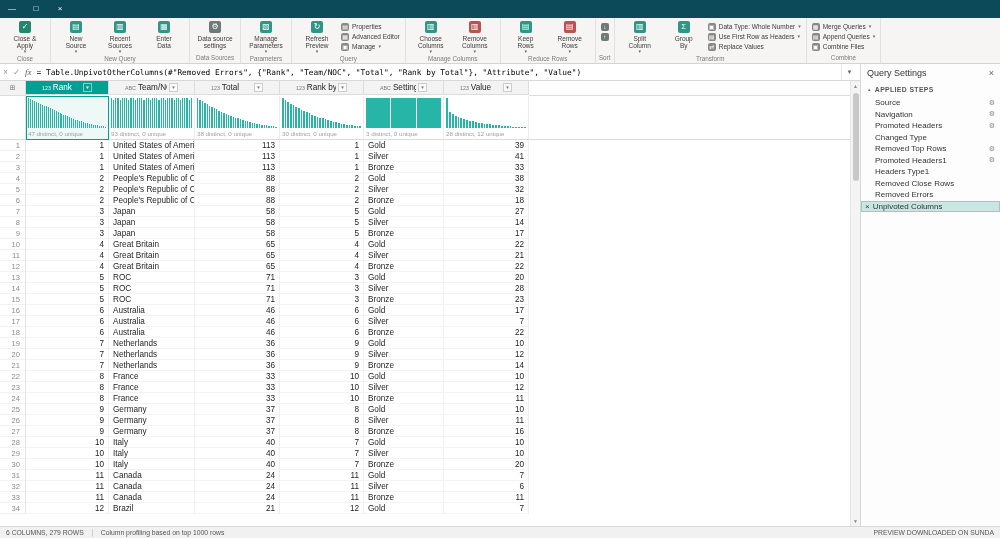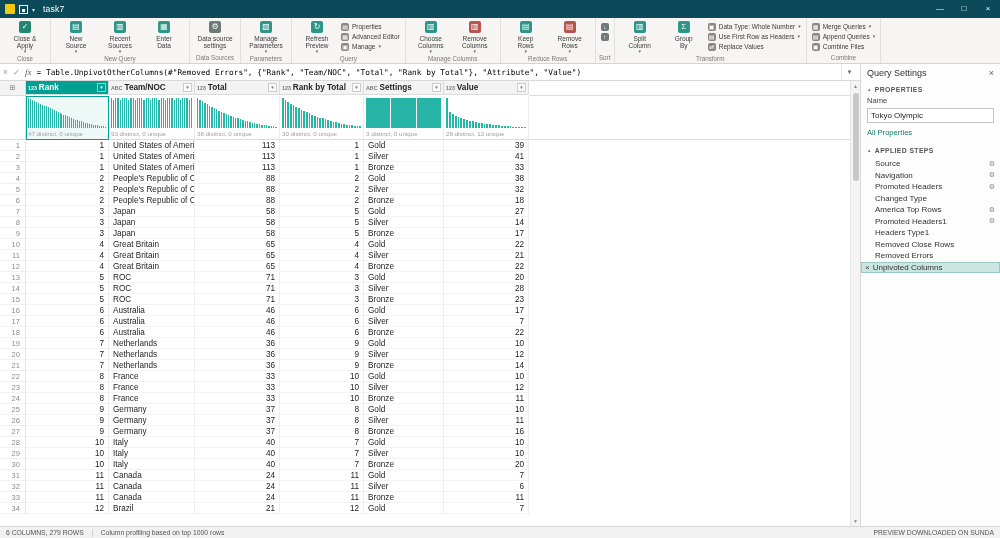--- a/index.html
+++ b/index.html
@@ -59,22 +59,22 @@
   .fb-fx{font-style:italic;font-family:"Liberation Serif",serif;color:#5a5a5a;font-size:9px}
   .formula{font-family:"DejaVu Sans Mono",monospace;font-size:7.8px;color:#000;
     white-space:nowrap;overflow:hidden;flex:1}
   .fb-dd{flex:0 0 16px;text-align:center;color:#666;font-size:6px;border-left:1px solid #e6e6e6;line-height:16px}
 
   .tablewrap{flex:1;display:flex;min-height:0}
   .tablearea{flex:1;display:flex;flex-direction:column;min-width:0;background:#fff}
   .thr{display:flex;flex:0 0 14px}
   .corner{flex:0 0 26px;background:#f3f3f3;border-right:1px solid #dcdcdc;border-bottom:1px solid #dcdcdc;
     text-align:center;font-size:7px;color:#777;line-height:14px}
-  .th{display:flex;align-items:center;gap:2px;padding:0 2px;background:#f3f3f3;
-    border-right:1px solid #dcdcdc;border-bottom:1px solid #dcdcdc;font-weight:700;font-size:8.2px;height:14px;overflow:hidden}
+  .th{display:flex;align-items:center;gap:2px;padding:0 16px;background:#f3f3f3;
+    border-right:1px solid #dcdcdc;border-bottom:1px solid #dcdcdc;font-weight:400;font-size:8.2px;height:14px;overflow:hidden}
   .badge{font-size:5.3px;color:#767676;flex:0 0 auto}
   .cname{white-space:nowrap;overflow:hidden}
   .filter{margin-left:auto;font-size:4.5px;color:#767676;border:1px solid #cccccc;background:#fbfbfb;
     width:9px;height:9px;line-height:8px;text-align:center;flex:0 0 auto}
   .th.sel{background:#00a093;color:#fff}
   .th.sel .badge{color:#eafaf8}
   .th.sel .filter{color:#fff;background:transparent;border-color:#7fd0c7}
   .thfill,.pcfill{flex:1;border-bottom:1px solid #dcdcdc}
 
   .tpr{display:flex;flex:0 0 44px}
@@ -124,26 +124,20 @@
     align-items:center;justify-content:space-between;font-size:6.8px;color:#555;padding:0 6px}
   .st-left{display:flex;align-items:center;gap:8px}
   .st-sep{width:1px;height:8px;background:#cfcfcf}
 </style>
 </head>
 <body>
 
 <div class="app">
 
   <div class="titlebar">
-    <div class="tb-left">
-      <span class="appico"></span>
-      <span class="saveico"></span>
-      <span class="tb-caret">▾</span>
-      <span class="tb-title">task7</span>
-    </div>
     <div class="tb-ctrls">
       <span>—</span>
       <span>□</span>
       <span>×</span>
     </div>
   </div>
 
 
   <div class="ribbon">
       <div class="rgroup">
@@ -903,50 +897,41 @@
     </div>
 
     <div class="rpanel">
       <div class="rp-h">
         <span>Query Settings</span>
         <span class="rp-close">×</span>
       </div>
       <div class="sec">
         <div class="sec-h">
           <span class="tri">▲</span>
-          <span>PROPERTIES</span>
-        </div>
-        <div class="name-label">Name</div>
-        <input class="inp" value="Tokyo Olympic" style="">
-        <span class="allprops">All Properties</span>
-      </div>
-      <div class="sec">
-        <div class="sec-h">
-          <span class="tri">▲</span>
           <span>APPLIED STEPS</span>
         </div>
       </div>
       <div class="steps">
           <div class="step">
             <span class="slbl">Source</span>
             <span class="gear">⚙</span>
           </div>
           <div class="step">
             <span class="slbl">Navigation</span>
             <span class="gear">⚙</span>
           </div>
           <div class="step">
             <span class="slbl">Promoted Headers</span>
             <span class="gear">⚙</span>
           </div>
           <div class="step">
             <span class="slbl">Changed Type</span>
           </div>
           <div class="step">
-            <span class="slbl">America Top Rows</span>
+            <span class="slbl">Removed Top Rows</span>
             <span class="gear">⚙</span>
           </div>
           <div class="step">
             <span class="slbl">Promoted Headers1</span>
             <span class="gear">⚙</span>
           </div>
           <div class="step">
             <span class="slbl">Headers Type1</span>
           </div>
           <div class="step">

